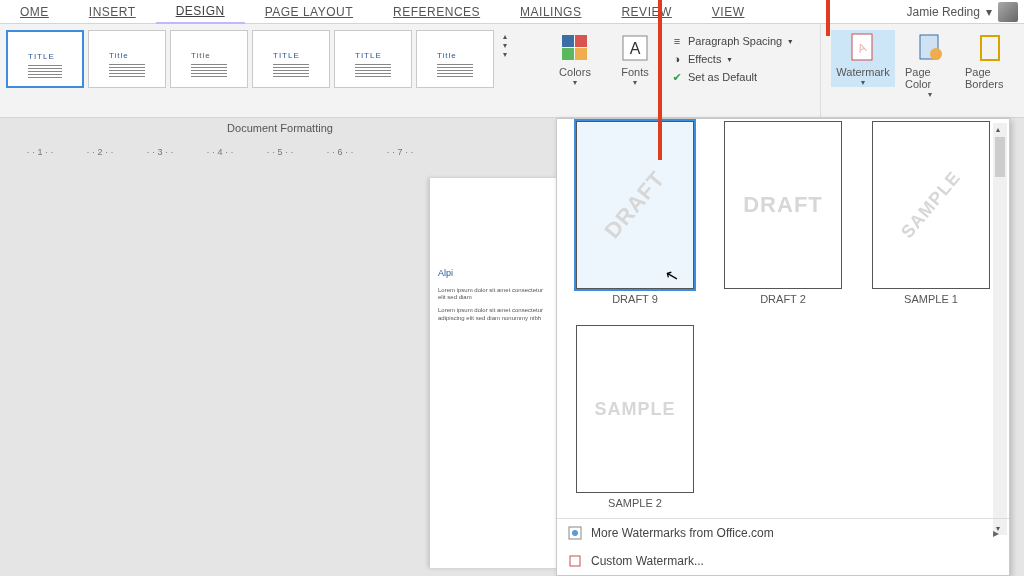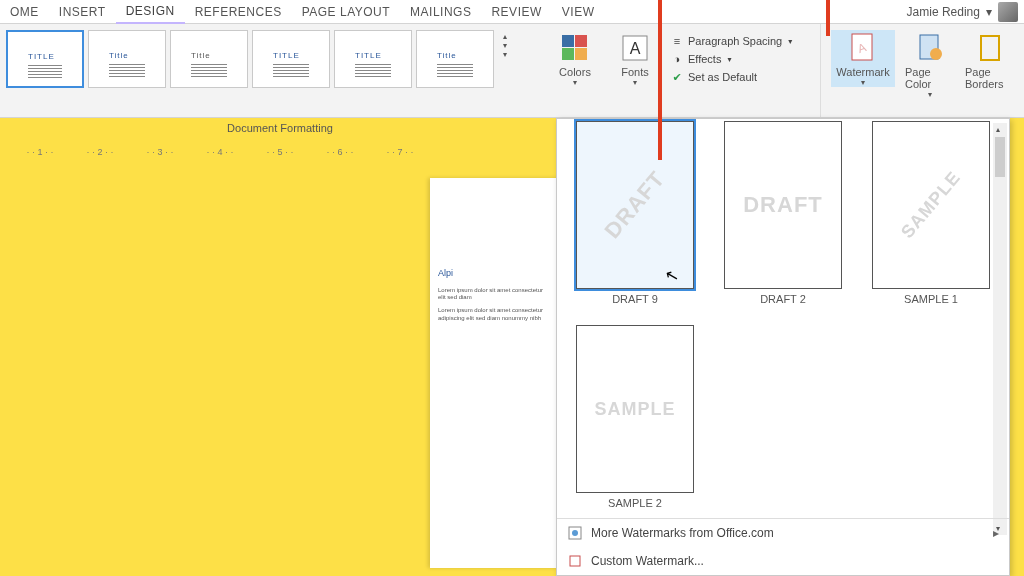--- a/index.html
+++ b/index.html
@@ -16,25 +16,26 @@
   
   .tabs {
     display: flex;
     align-items: center;
     height: 24px;
     border-bottom: 1px solid #d4d4d4;
     background: #fff;
     font-size: 12px;
   }
   .tab {
-    padding: 4px 10px;
+    padding: 4px 20px;
     text-transform: uppercase;
     letter-spacing: 0.5px;
     cursor: pointer;
     color: #555;
+    text-decoration: underline;
   }
   .tab.active {
     color: #404040;
     border-bottom: 2px solid #c4b5fd;
     font-weight: 500;
   }
   .user-area {
     margin-left: auto;
     display: flex;
     align-items: center;
@@ -108,21 +109,21 @@
     margin-bottom: 4px;
   }
   .v-btn.sel { background:#cde6f7; }
   .opt-list { display:flex; flex-direction:column; gap:4px; padding-top:4px; font-size:11px; }
   .opt-row { display:flex; align-items:center; gap:4px; cursor:pointer; }
   .opt-row .micn { width:14px; height:14px; display:inline-flex; align-items:center; justify-content:center; }
   
   .doc-area {
     position: relative;
     height: calc(576px - 24px - 94px);
-    background:#fde047;
+    background:#e5e5e5;
   }
   .group-caption {
     position:absolute;
     top:4px; left:0; width:560px;
     text-align:center;
     font-size:11px; color:#555;
   }
   .ruler {
     position:absolute;
     top:26px; left:10px;
@@ -228,22 +229,22 @@
   .callout.v1 { left:658px; top:0; width:4px; height:160px; }
   .callout.v2 { left:826px; top:0; width:4px; height:36px; }
 </style>
 </head>
 <body>
 
 <div class="tabs">
   <div class="tab">OME</div>
   <div class="tab">INSERT</div>
   <div class="tab active">DESIGN</div>
+  <div class="tab">PAGE LAYOUT</div>
   <div class="tab">REFERENCES</div>
-  <div class="tab">PAGE LAYOUT</div>
   <div class="tab">MAILINGS</div>
   <div class="tab">REVIEW</div>
   <div class="tab">VIEW</div>
   <div class="user-area">
     <span>Jamie Reding</span>
     <span>▾</span>
     <div class="avatar"></div>
   </div>
 </div>
 

